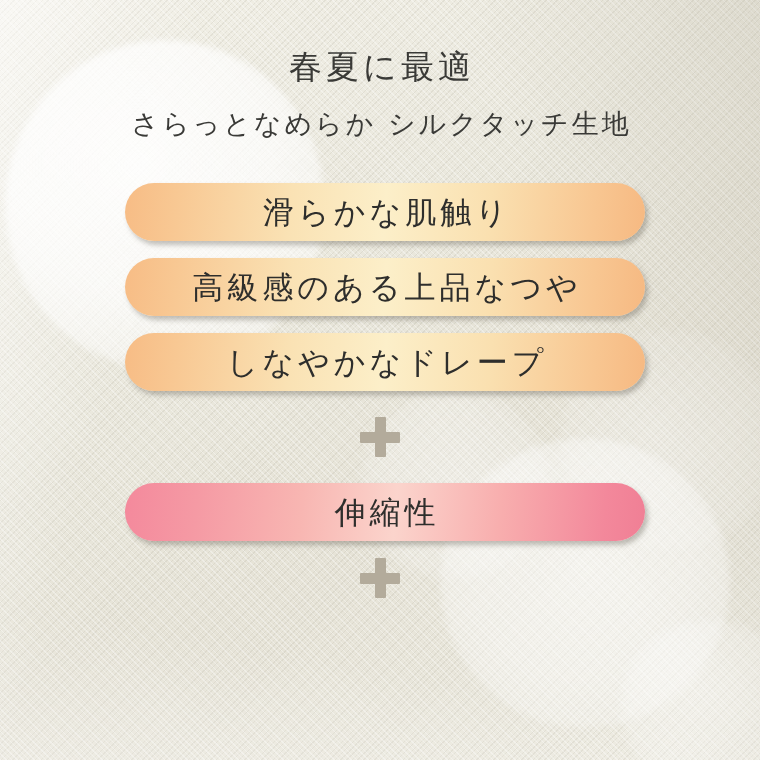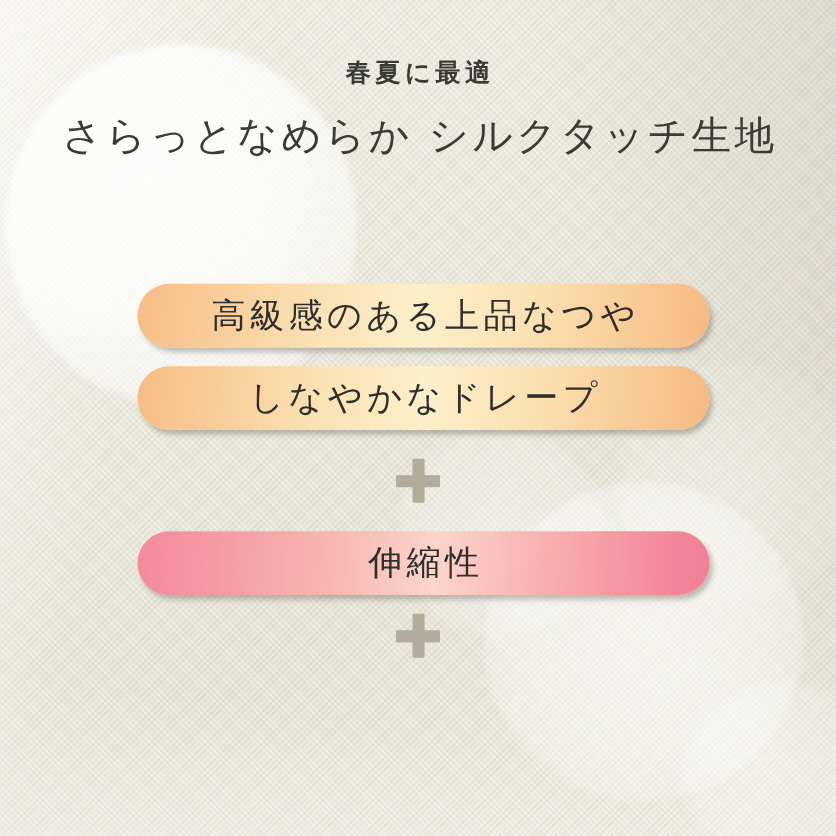--- a/index.html
+++ b/index.html
@@ -96,28 +96,28 @@
     position: absolute;
     left: 0;
     right: 0;
     top: 44px;
     text-align: center;
     color: #3a3a37;
     font-family: "DejaVu Serif", "Liberation Serif", serif;
     z-index: 5;
   }
   .headline-line1 {
-    font-size: 23px;
+    font-size: 33px;
     line-height: 46px;
     letter-spacing: 4px;
     text-indent: 4px;
-    font-weight: 700;
+    font-weight: 400;
   }
   .headline-line2 {
-    font-size: 36px;
+    font-size: 27px;
     line-height: 52px;
     letter-spacing: 3px;
     text-indent: 3px;
     margin-top: 8px;
     font-weight: 400;
   }
 
   
   .pill {
     position: absolute;
@@ -215,20 +215,23 @@
   <div class="bokeh bokeh-d"></div>
   <div class="bokeh bokeh-c"></div>
   <div class="bokeh bokeh-b"></div>
   <div class="bokeh bokeh-e"></div>
 
   <div class="headline">
     <div class="headline-line1">春夏に最適</div>
     <div class="headline-line2">さらっとなめらか シルクタッチ生地</div>
   </div>
 
+  <div class="pill pill-warm" id="pill-1">
+    <span class="pill-label">滑らかな肌触り</span>
+  </div>
 
   <div class="pill pill-warm" id="pill-2">
     <span class="pill-label">高級感のある上品なつや</span>
   </div>
 
   <div class="pill pill-warm" id="pill-3">
     <span class="pill-label">しなやかなドレープ</span>
   </div>
 
   <div class="plus" id="plus-1"></div>

